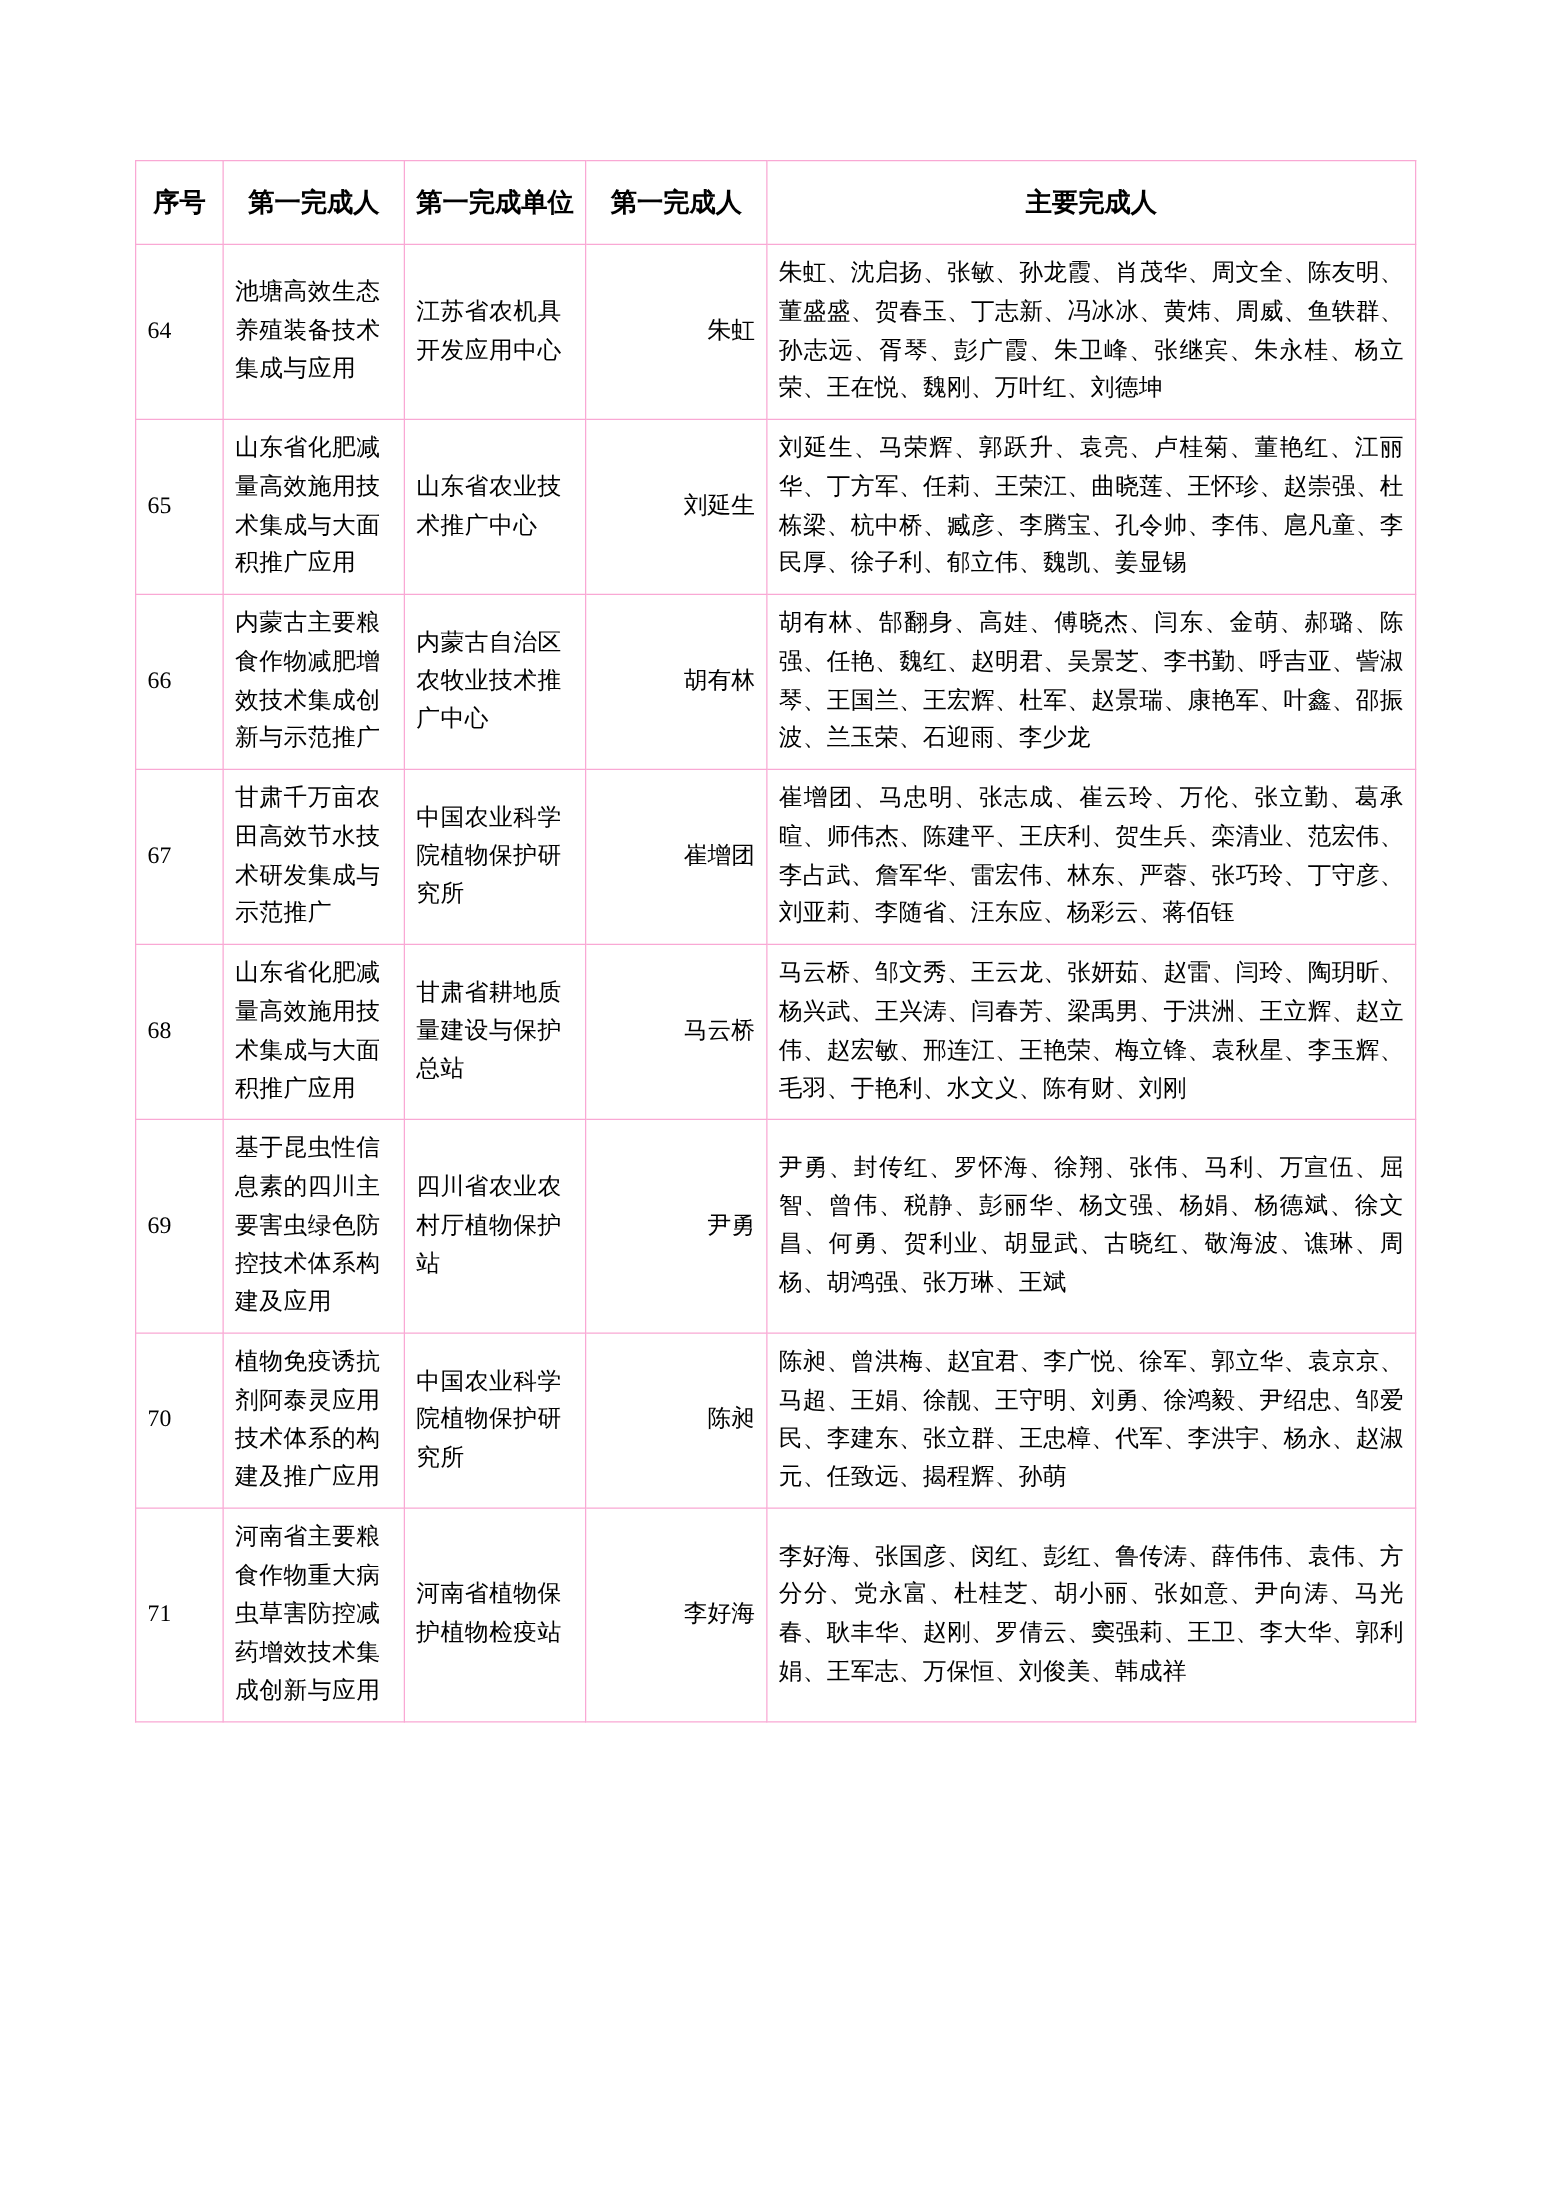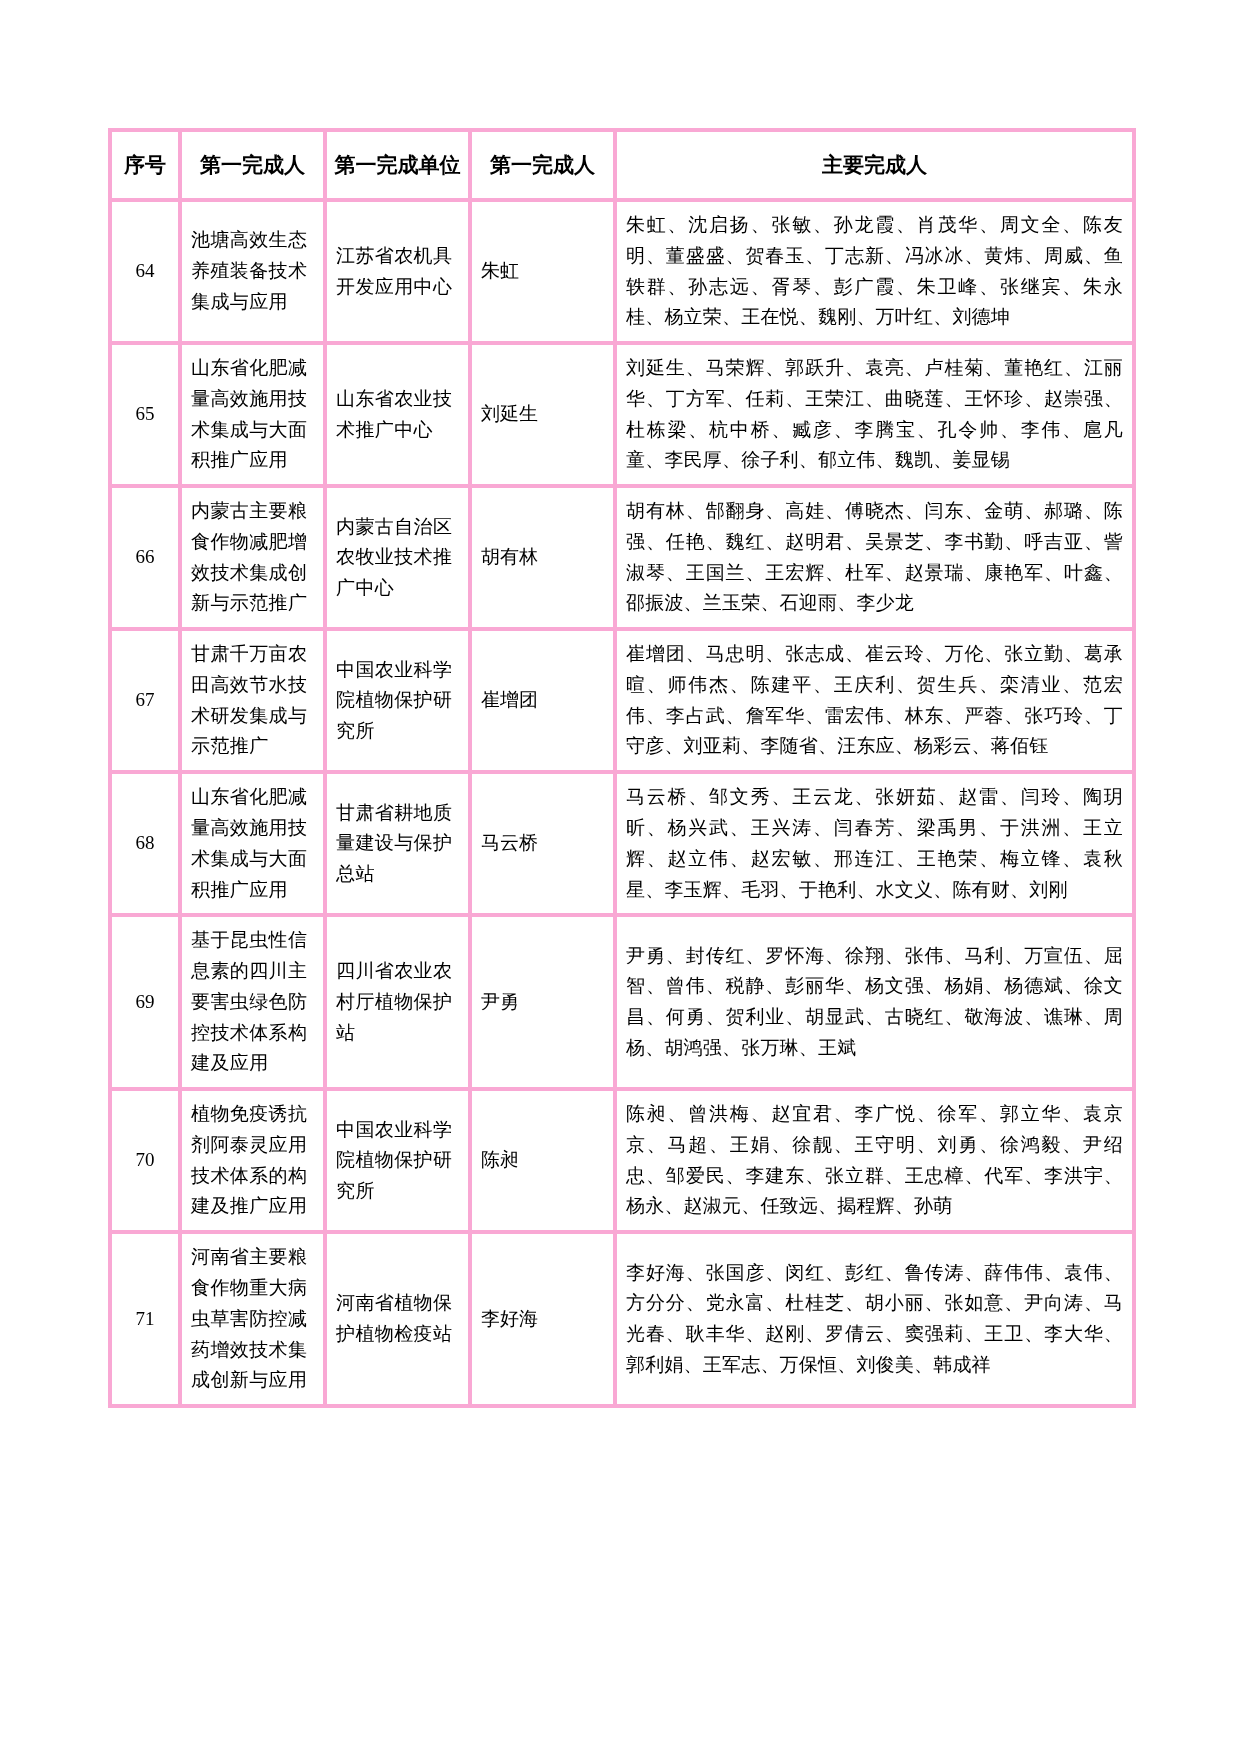--- a/index.html
+++ b/index.html
@@ -20,49 +20,48 @@
     height: 1754px;
     padding: 128px 108px 0 108px;
   }
   table.award-table {
     border-collapse: collapse;
     width: 1024px;
     table-layout: fixed;
   }
   table.award-table th,
   table.award-table td {
-    border: 4px solid #f9a8d4;
+    border: 1px solid #f9a8d4;
     vertical-align: middle;
     padding: 8px 9px;
     font-size: 19px;
     line-height: 1.62;
   }
   table.award-table thead th {
     text-align: center;
     font-weight: bold;
     font-size: 21px;
     height: 54px;
     padding: 6px 4px;
   }
   col.c-seq { width: 70px; }
   col.c-name { width: 145px; }
   col.c-unit { width: 145px; }
   col.c-person { width: 145px; }
   col.c-all { width: 519px; }
 
   td.seq {
-    text-align: center;
     font-size: 20px;
   }
   td.name, td.unit {
     text-align: left;
     letter-spacing: 0.4px;
   }
   td.person {
-    text-align: left;
+    text-align: right;
     font-size: 20px;
   }
   td.all {
     text-align: justify;
     text-align-last: left;
     letter-spacing: 0.2px;
     font-family: Liberation Serif, serif;
   }
 </style>
 </head>

